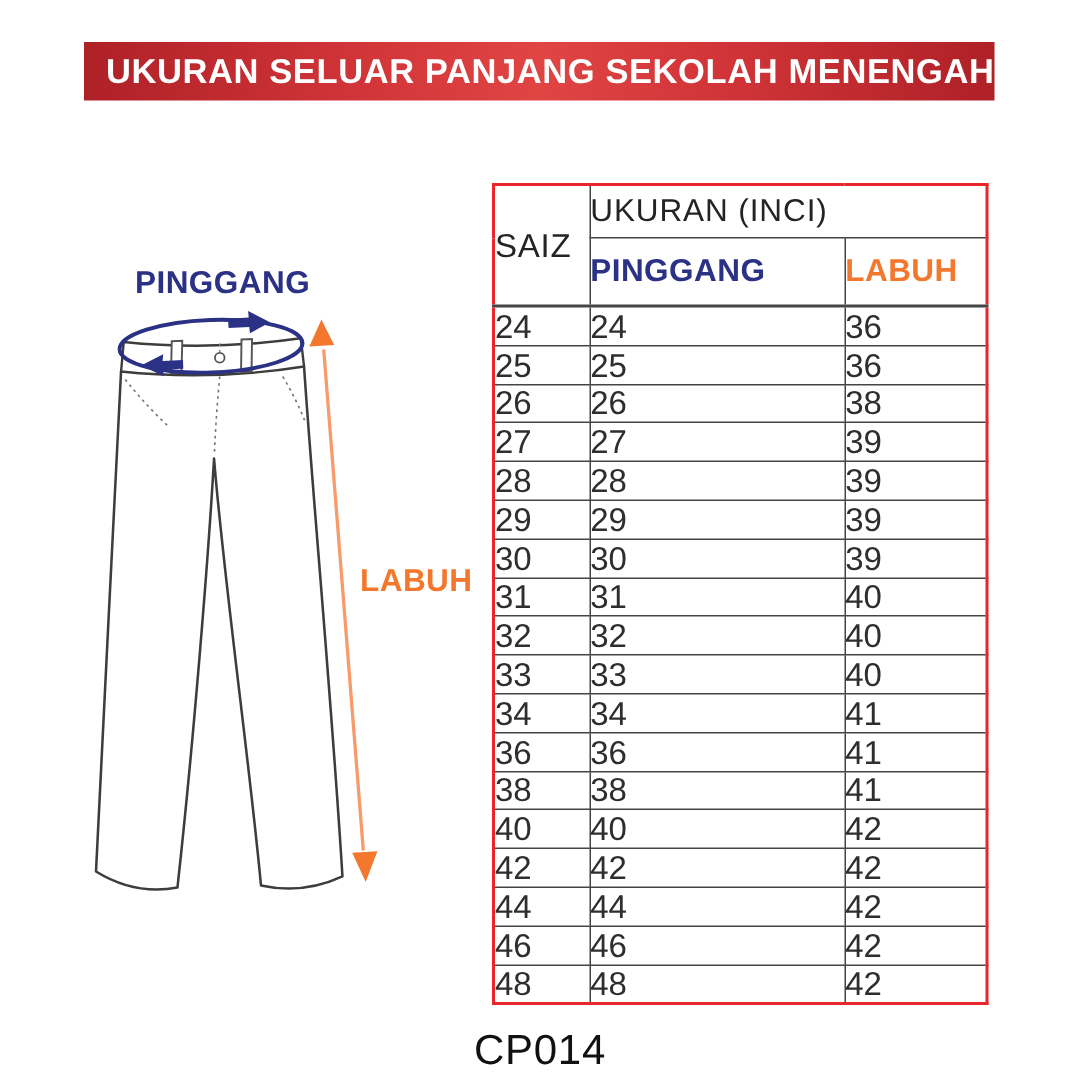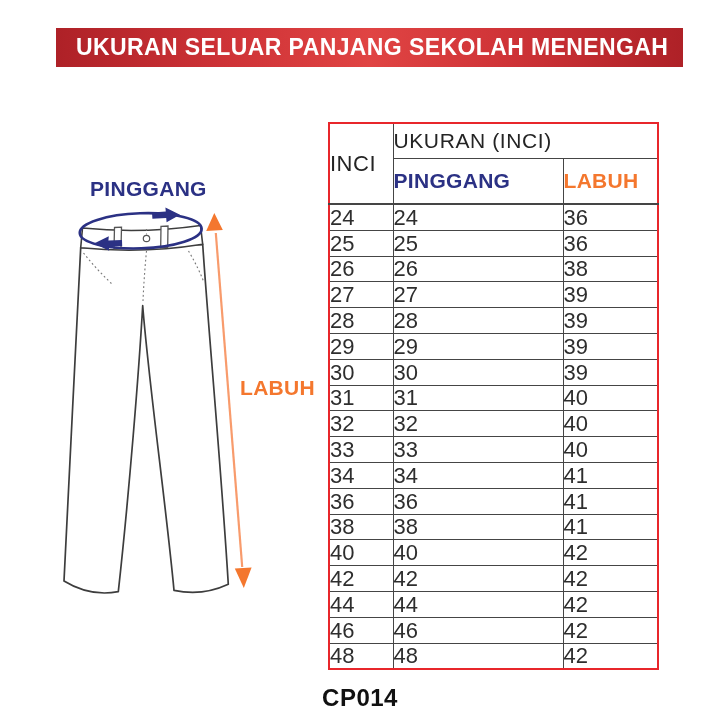--- a/index.html
+++ b/index.html
@@ -24,22 +24,21 @@
     width: 607px;
     height: 39px;
     background: linear-gradient(90deg,
       var(--banner-red-dark, #ae2127) 0%,
       #cf3337 28%,
       var(--banner-red-light, #e04443) 50%,
       #cf3337 72%,
       var(--banner-red-dark, #ae2127) 100%);
     display: flex;
     align-items: center;
-    justify-content: flex-start;
-    padding-left: 20px;
+    justify-content: flex-end;
   }
   .banner-title {
     color: #ffffff;
     font-size: 23px;
     font-weight: 700;
     letter-spacing: 0.4px;
     white-space: nowrap;
   }
 
   
@@ -112,22 +111,22 @@
     color: #2e2e2e;
   }
 
   
   .footer-code {
     position: absolute;
     left: 0;
     top: 684px;
     width: 720px;
     text-align: center;
-    font-size: 24px;
-    font-weight: 700;
+    font-size: 28px;
+    font-weight: 400;
     letter-spacing: 0.5px;
     color: #111111;
   }
 </style>
 </head>
 <body>
 
 <div id="canvas">
 
   <div class="banner">
@@ -170,21 +169,21 @@
   </svg>
 
   <table class="size-table">
     <colgroup>
       <col style="width:64px">
       <col style="width:170px">
       <col style="width:95px">
     </colgroup>
     <thead>
       <tr>
-        <th rowspan="2" class="size-header">INCI</th>
+        <th rowspan="2" class="size-header">SAIZ</th>
         <th colspan="2" class="unit-header">UKURAN (INCI)</th>
       </tr>
       <tr>
         <th class="waist-col">PINGGANG</th>
         <th class="length-col">LABUH</th>
       </tr>
     </thead>
     <tbody>
         <tr>
           <td>24</td>

